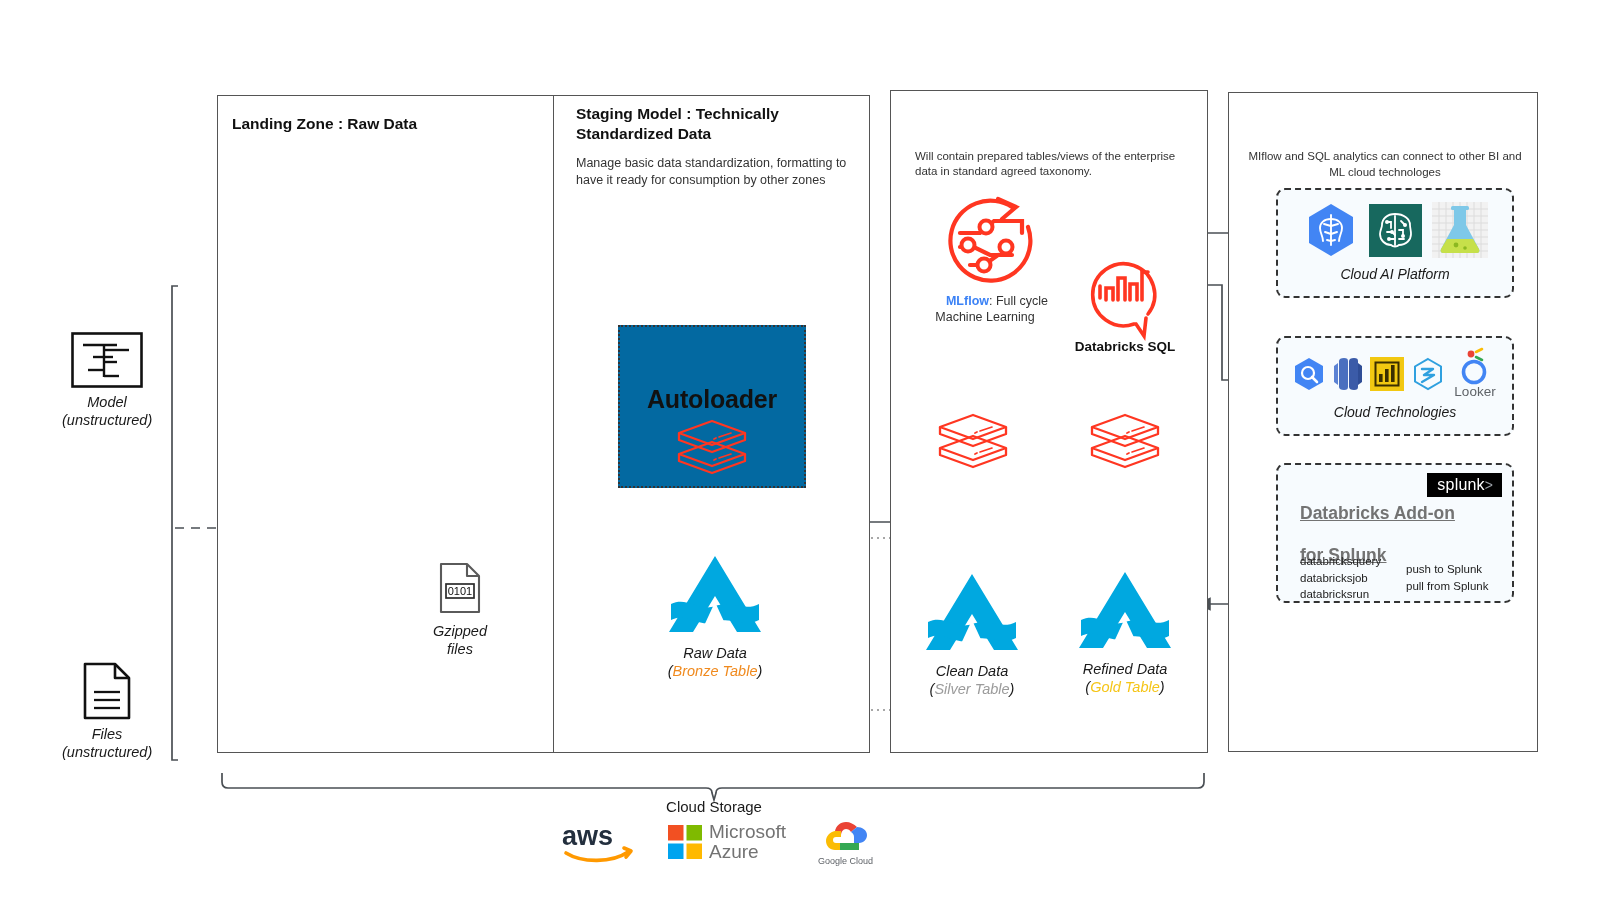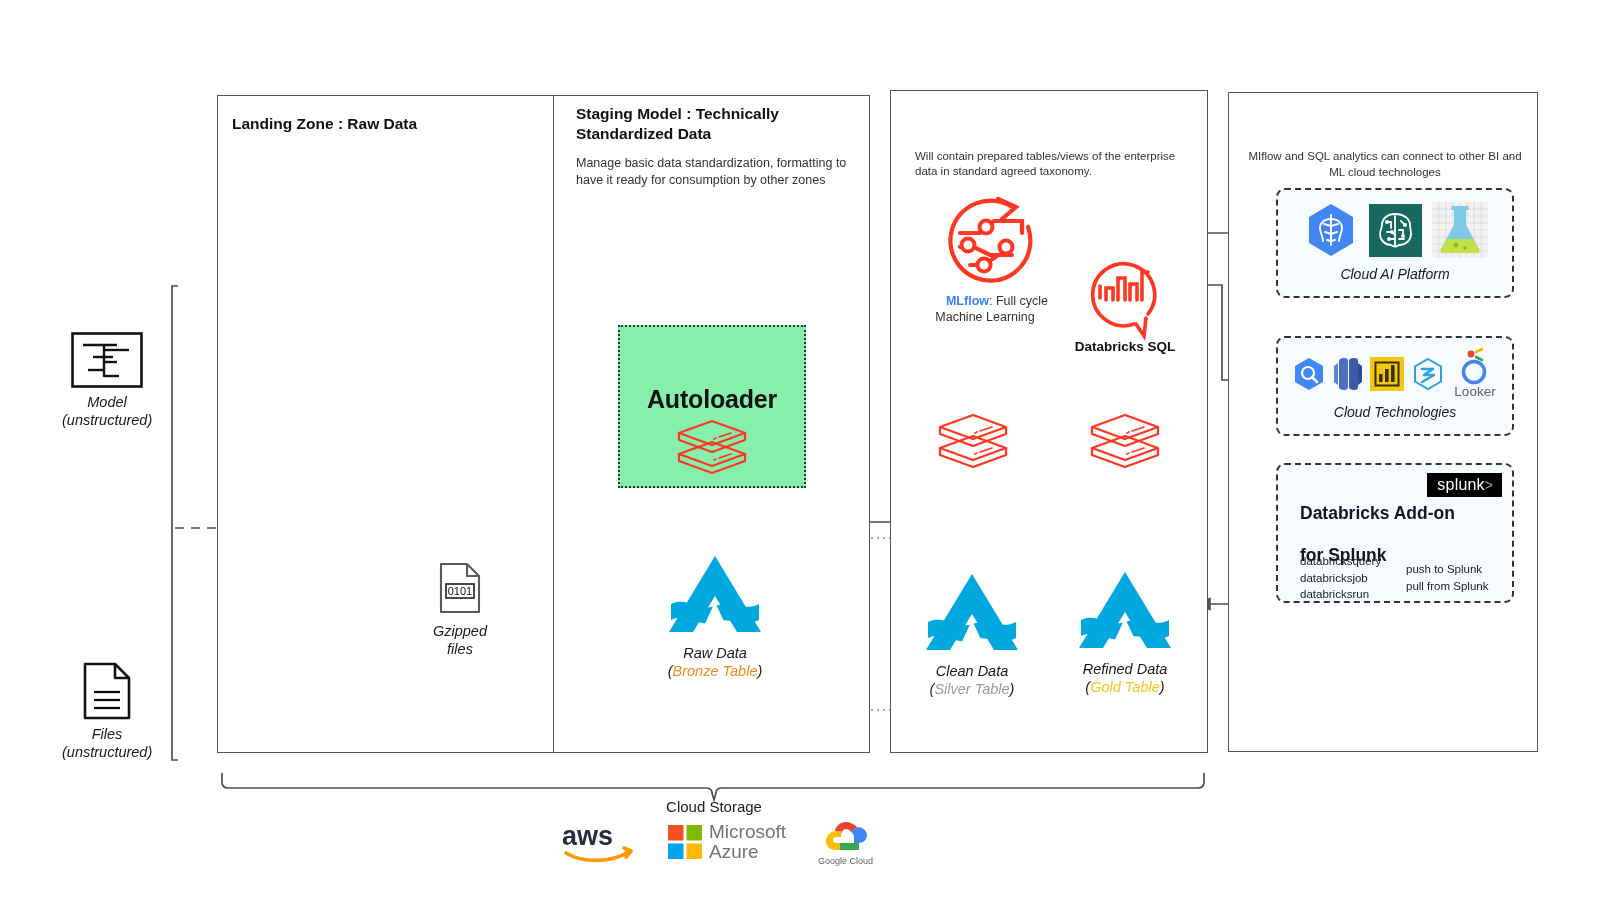--- a/index.html
+++ b/index.html
@@ -4,30 +4,30 @@
 <style>
   html,body{margin:0;padding:0;background:#ffffff;}
   body{width:1600px;height:901px;position:relative;overflow:hidden;
        font-family:"Liberation Sans","DejaVu Sans",sans-serif;color:#202124;}
   .abs{position:absolute;}
   .zone{position:absolute;border:1.3px solid #555;background:#fff;box-sizing:border-box;}
   .zone-title{font-weight:bold;font-size:15.5px;line-height:1.28;color:#111;}
   .zone-desc{font-size:12.5px;line-height:1.35;color:#333;}
   .zone-desc-sm{font-size:11.5px;line-height:1.3;color:#333;}
   .dashed{position:absolute;border:2.2px dashed #333;border-radius:9px;box-sizing:border-box;background:#f7fbfe;}
-  .dotted-box{position:absolute;border:2px dotted #333;box-sizing:border-box;background:#86efac;}
+  .dotted-box{position:absolute;border:2px dotted #333;box-sizing:border-box;background:#0369a1;}
   .cap{font-style:italic;font-size:14.5px;text-align:center;line-height:1.25;color:#1a1a1a;}
   .cap-sm{font-style:italic;font-size:13px;text-align:center;line-height:1.25;color:#1a1a1a;}
   .bronze{color:#f08a1e;font-style:italic;}
   .silver{color:#9b9b9b;font-style:italic;}
   .gold{color:#f5c518;font-style:italic;}
   svg{display:block;overflow:visible;}
   .wires{position:absolute;left:0;top:0;width:1600px;height:901px;pointer-events:none;}
   .autoloader-title{font-size:25px;font-weight:bold;letter-spacing:-.2px;color:#111;text-align:center;}
-  .splunk-title{font-weight:bold;font-size:17.5px;line-height:1.22;color:#0f172a;}
+  .splunk-title{font-weight:bold;font-size:17.5px;line-height:1.22;color:#737373;text-decoration:underline;}
   .splunk-cmd{font-size:11.5px;line-height:1.45;color:#222;}
   .mlflow-lbl{font-size:12.5px;line-height:1.3;color:#333;text-align:center;}
   .mlflow-lbl b{color:#3b82f6;padding-left:24px;}
   .dbsql-lbl{font-size:13.5px;font-weight:bold;color:#111;text-align:center;}
   .cloudstorage-lbl{font-size:15px;color:#1a1a1a;text-align:center;}
   .looker-txt{font-size:13.5px;fill:#5f6368;}
 </style>
 </head>
 <body>
 

